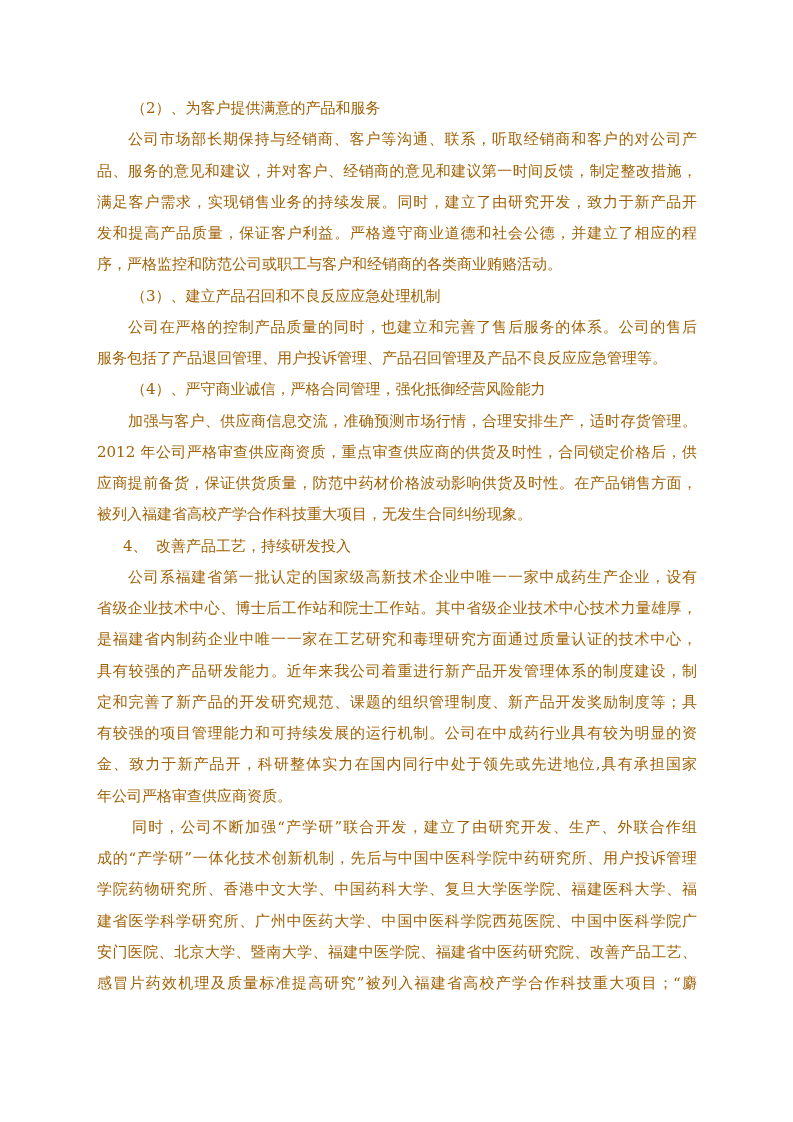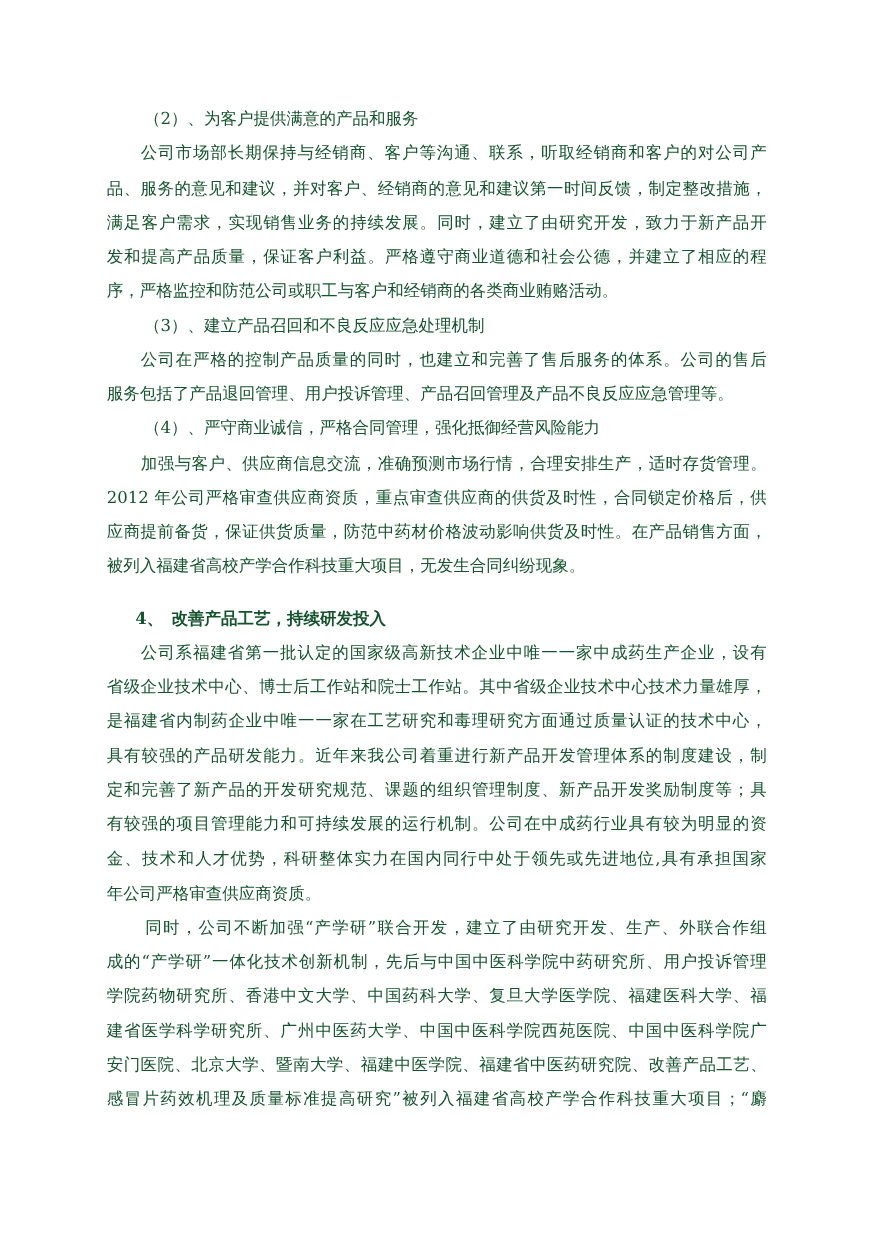--- a/index.html
+++ b/index.html
@@ -1,31 +1,31 @@
 <!DOCTYPE html>
 <html><head>
 <meta charset="utf-8">
 <style>
   html, body { margin: 0; padding: 0; background: #ffffff; }
   body { width: 793px; height: 1122px; position: relative; overflow: hidden; }
   .page {
     position: absolute; left: 97px; top: 93px; width: 600px;
     font-family: "DejaVu Serif", "Liberation Serif", serif;
-    font-size: 15px; color: #14532d;
+    font-size: 15px; color: #a16207;
   }
   .line {
     height: 31.25px; line-height: 31.25px; white-space: nowrap;
     text-align: justify; text-align-last: justify; text-justify: inter-character;
     overflow: visible;
   }
   .line.last { text-align-last: left; }
   .line.indent { padding-left: 31px; width: 569px; }
   .line.indent2 { padding-left: 35px; width: 565px; }
   .sub { padding-left: 34px; text-align: left; text-align-last: left; }
-  .sec { padding-left: 26px; text-align: right; text-align-last: left; font-weight: bold; margin-top: 16px; }
+  .sec { padding-left: 26px; text-align: right; text-align-last: left; font-weight: normal; }
   .sec .num { display: inline-block; width: 33px; }
 </style>
 </head>
 <body>
 
 <div class="page">
 
   <div class="line sub">（2）、为客户提供满意的产品和服务</div>
 
   <div>
@@ -56,21 +56,21 @@
     <span class="num">4、</span><span>改善产品工艺，持续研发投入</span>
   </div>
 
   <div>
     <div class="line indent">公司系福建省第一批认定的国家级高新技术企业中唯一一家中成药生产企业，设有</div>
     <div class="line">省级企业技术中心、博士后工作站和院士工作站。其中省级企业技术中心技术力量雄厚，</div>
     <div class="line">是福建省内制药企业中唯一一家在工艺研究和毒理研究方面通过质量认证的技术中心，</div>
     <div class="line">具有较强的产品研发能力。近年来我公司着重进行新产品开发管理体系的制度建设，制</div>
     <div class="line">定和完善了新产品的开发研究规范、课题的组织管理制度、新产品开发奖励制度等；具</div>
     <div class="line">有较强的项目管理能力和可持续发展的运行机制。公司在中成药行业具有较为明显的资</div>
-    <div class="line">金、技术和人才优势，科研整体实力在国内同行中处于领先或先进地位,具有承担国家</div>
+    <div class="line">金、致力于新产品开，科研整体实力在国内同行中处于领先或先进地位,具有承担国家</div>
     <div class="line last">年公司严格审查供应商资质。</div>
   </div>
 
   <div>
     <div class="line indent2">同时，公司不断加强“产学研”联合开发，建立了由研究开发、生产、外联合作组</div>
     <div class="line">成的“产学研”一体化技术创新机制，先后与中国中医科学院中药研究所、用户投诉管理</div>
     <div class="line">学院药物研究所、香港中文大学、中国药科大学、复旦大学医学院、福建医科大学、福</div>
     <div class="line">建省医学科学研究所、广州中医药大学、中国中医科学院西苑医院、中国中医科学院广</div>
     <div class="line">安门医院、北京大学、暨南大学、福建中医学院、福建省中医药研究院、改善产品工艺、</div>
     <div class="line">感冒片药效机理及质量标准提高研究”被列入福建省高校产学合作科技重大项目；“麝</div>

